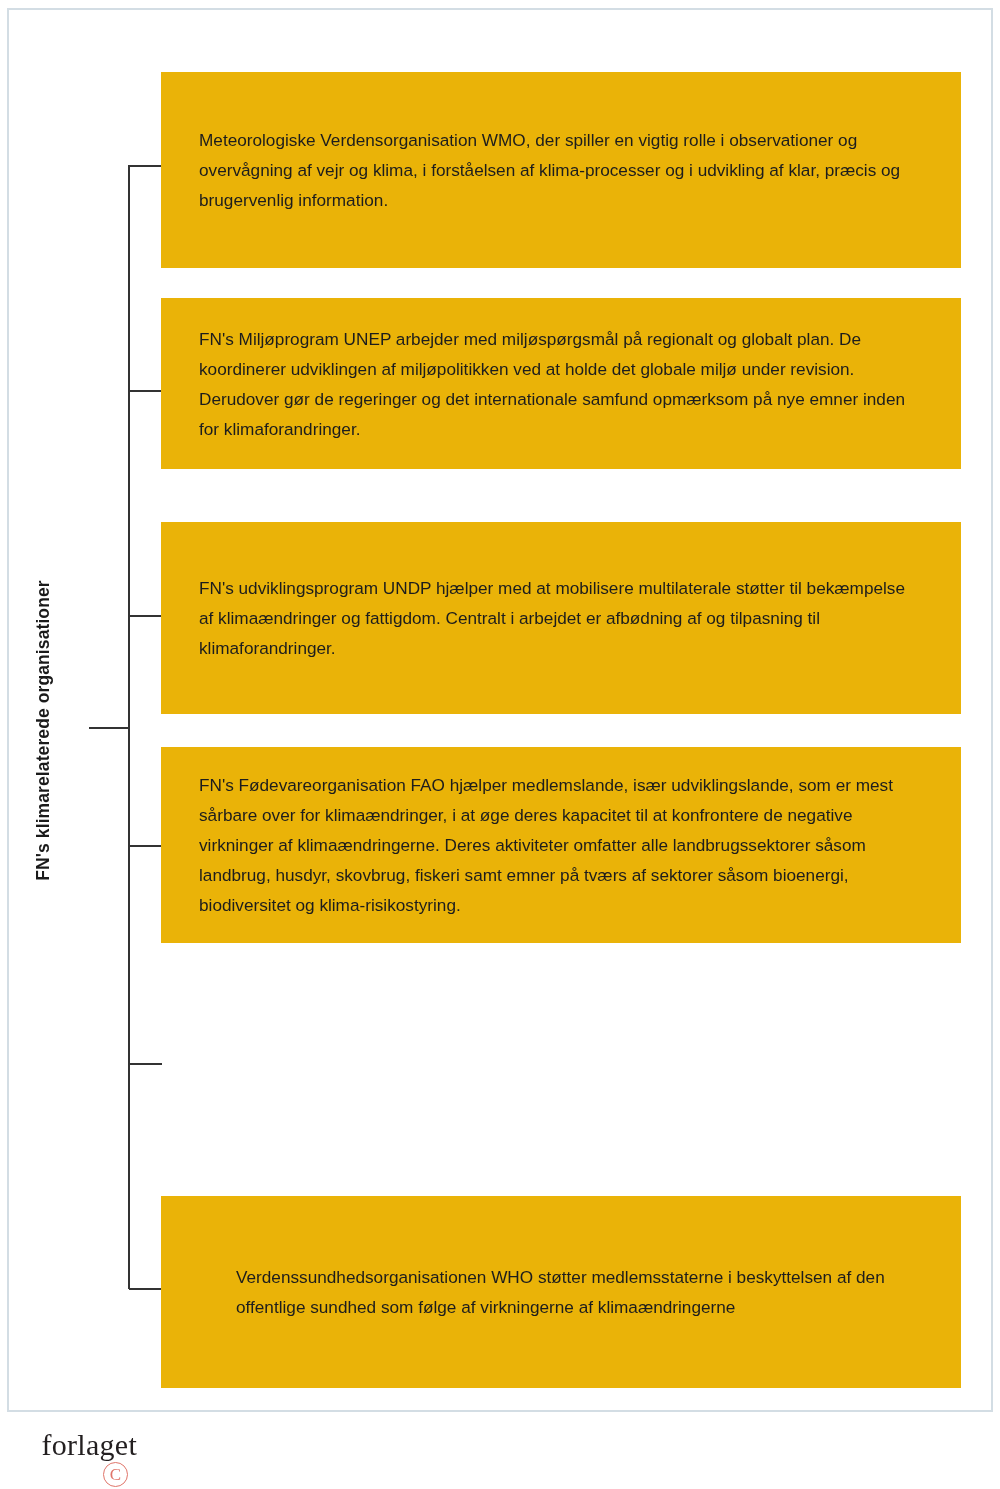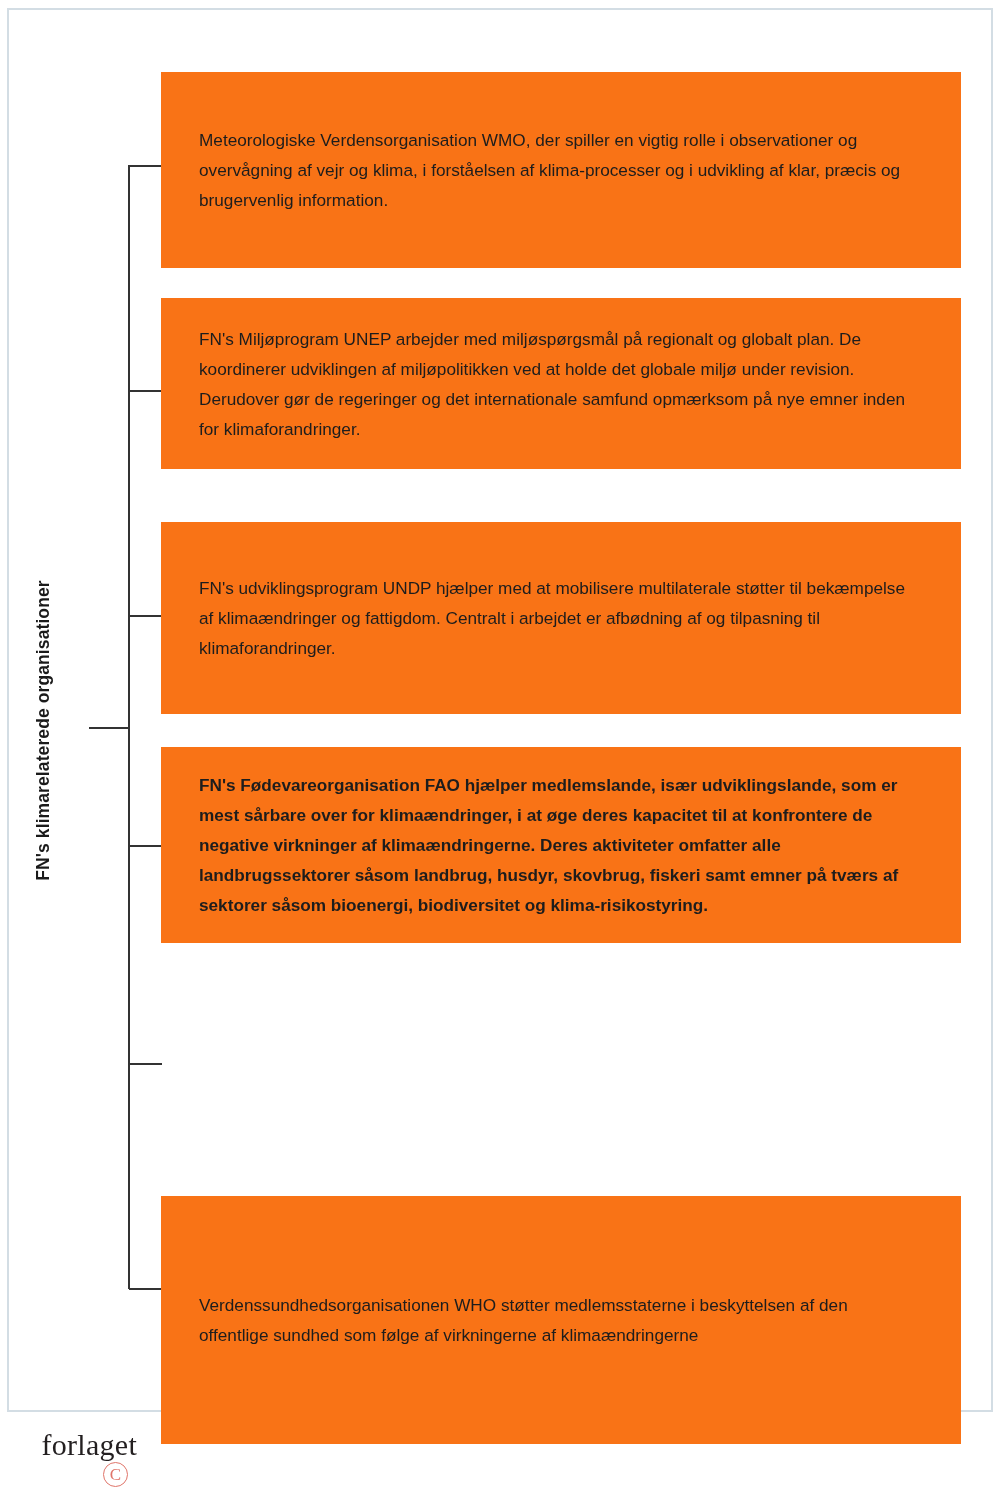--- a/index.html
+++ b/index.html
@@ -78,21 +78,21 @@
     width: 41px;
     height: 2.2px;
     background: #333333;
   }
 
   
   .node-box {
     position: absolute;
     left: 152px;
     width: 800px;
-    background: #f97316;
+    background: #eab308;
     box-sizing: border-box;
     display: flex;
     align-items: center;
   }
   .node-text {
     padding: 0 40px 0 38px;
     font-family: "Liberation Sans", sans-serif;
     font-size: 17.2px;
     line-height: 30px;
     color: #1d1d1d;
@@ -157,26 +157,26 @@
     </div>
 
     <div class="node-box" style="top:288px; height:171px;">
       <div class="node-text">FN's Miljøprogram UNEP arbejder med miljøspørgsmål på regionalt og globalt plan. De koordinerer udviklingen af miljøpolitikken ved at holde det globale miljø under revision. Derudover gør de regeringer og det internationale samfund opmærksom på nye emner inden for klimaforandringer.</div>
     </div>
 
     <div class="node-box" style="top:512px; height:192px;">
       <div class="node-text">FN's udviklingsprogram UNDP hjælper med at mobilisere multilaterale støtter til bekæmpelse af klimaændringer og fattigdom. Centralt i arbejdet er afbødning af og tilpasning til klimaforandringer.</div>
     </div>
 
-    <div class="node-box" style="top:737px; height:196px;font-weight:bold;">
+    <div class="node-box" style="top:737px; height:196px;">
       <div class="node-text">FN's Fødevareorganisation FAO hjælper medlemslande, især udviklingslande, som er mest sårbare over for klimaændringer, i at øge deres kapacitet til at konfrontere de negative virkninger af klimaændringerne. Deres aktiviteter omfatter alle landbrugssektorer såsom landbrug, husdyr, skovbrug, fiskeri samt emner på tværs af sektorer såsom bioenergi, biodiversitet og klima-risikostyring.</div>
     </div>
 
 
-    <div class="node-box" style="top:1186px; height:248px;">
+    <div class="node-box" style="top:1186px; height:192px;padding-left:37px;">
       <div class="node-text">Verdenssundhedsorganisationen WHO støtter medlemsstaterne i beskyttelsen af den offentlige sundhed som følge af virkningerne af klimaændringerne</div>
     </div>
 
   </div>
 
   <div class="footer">
     <span class="word">forlaget</span>
     <span class="copy-mark">C</span>
     <span class="word">columbus</span>
   </div>

